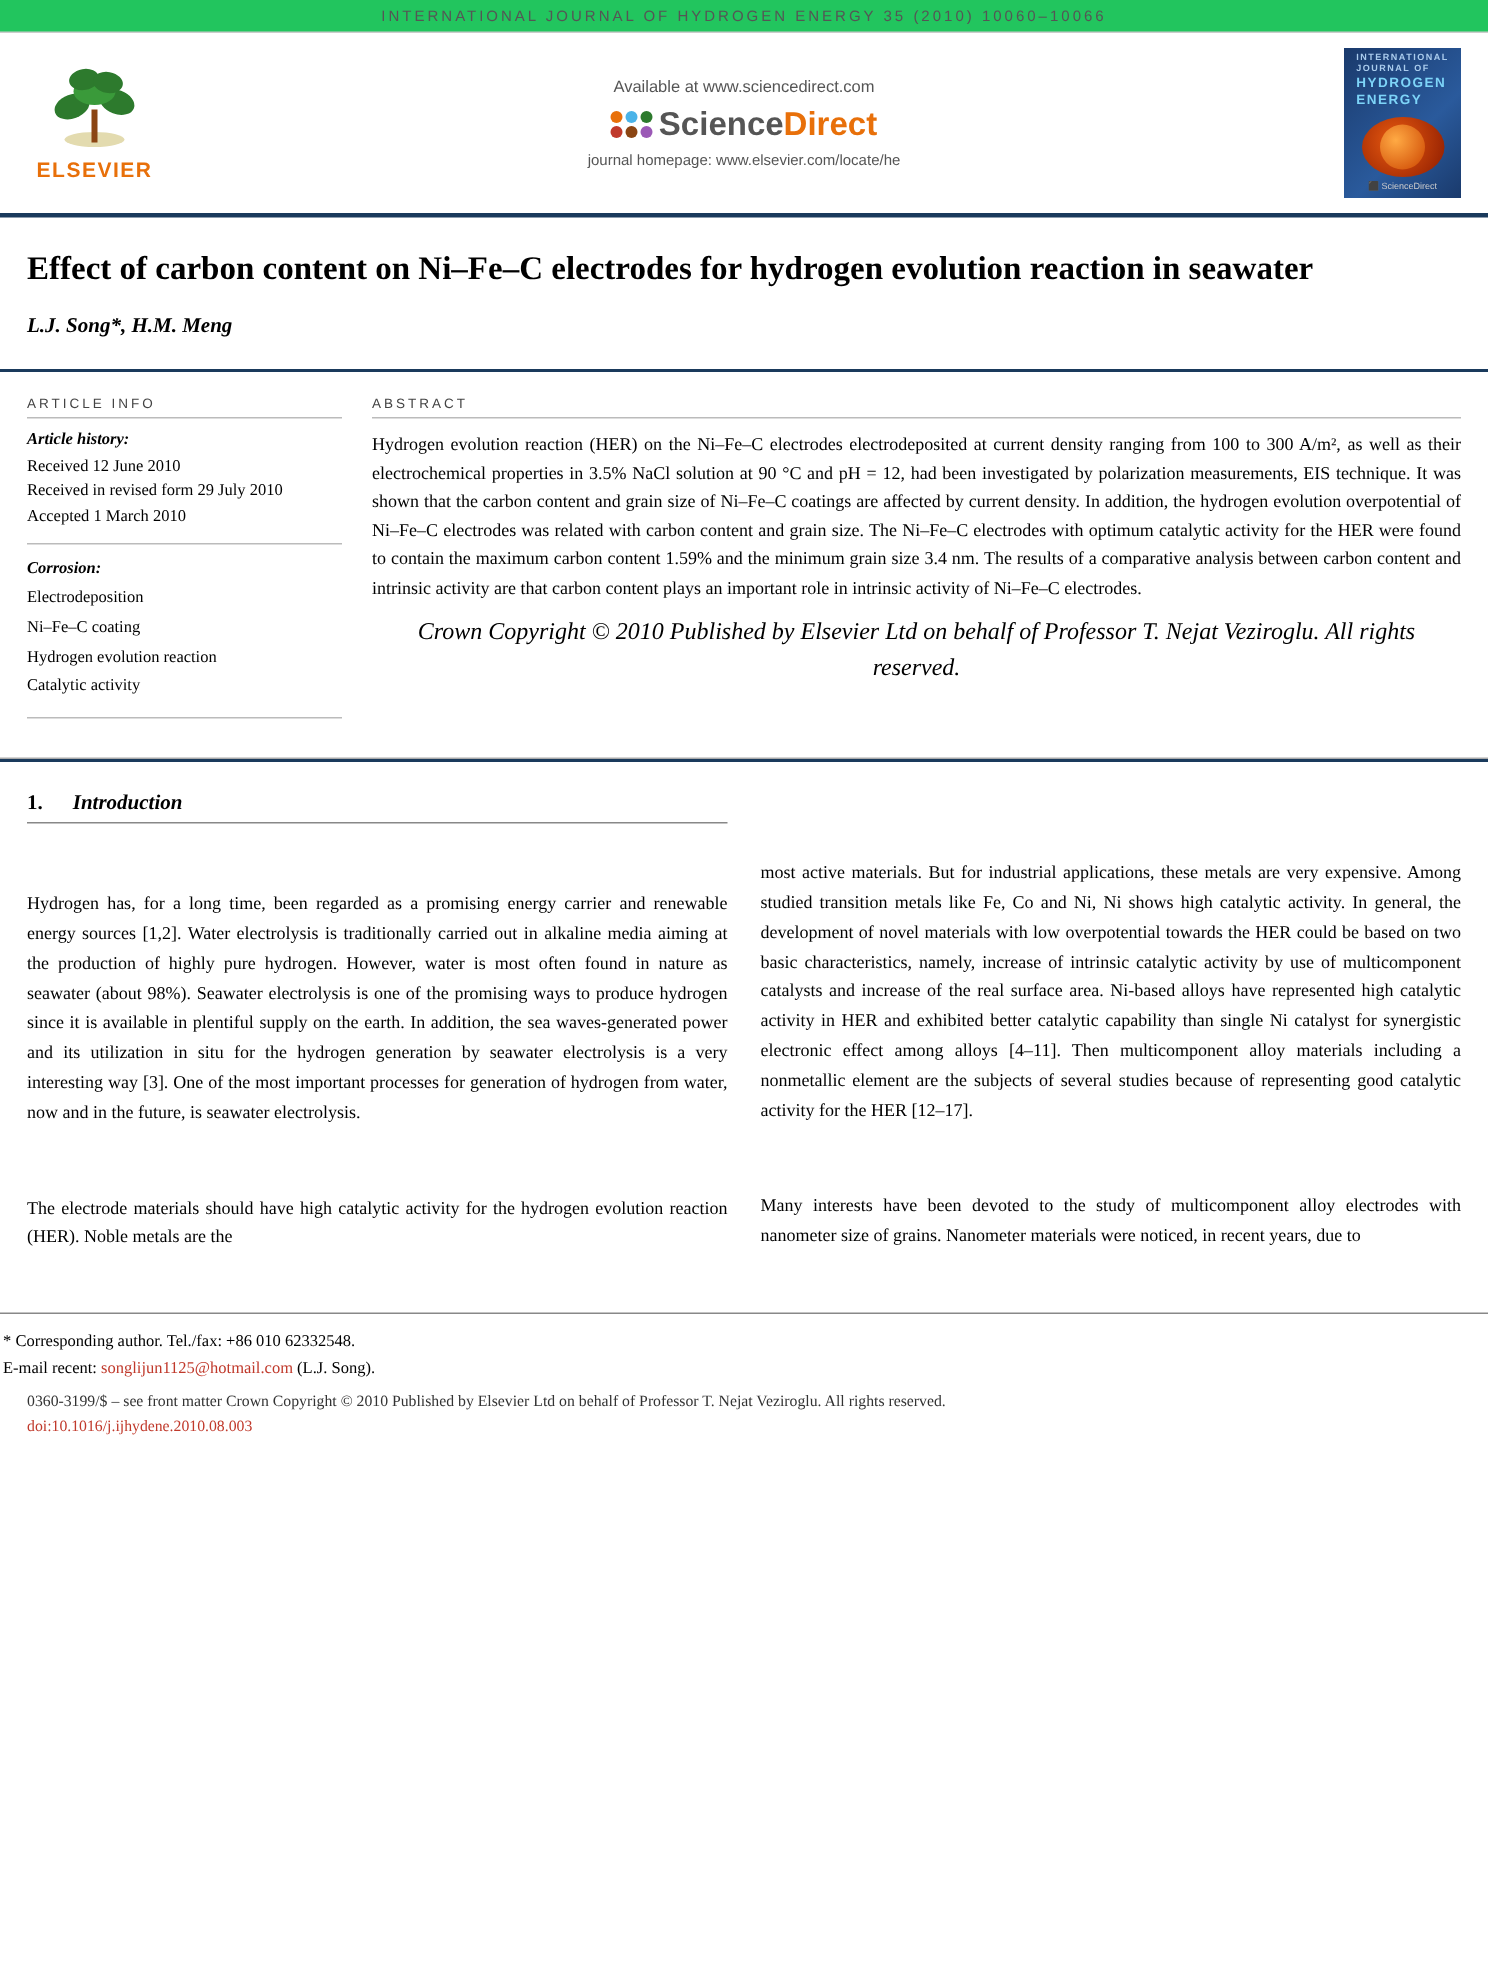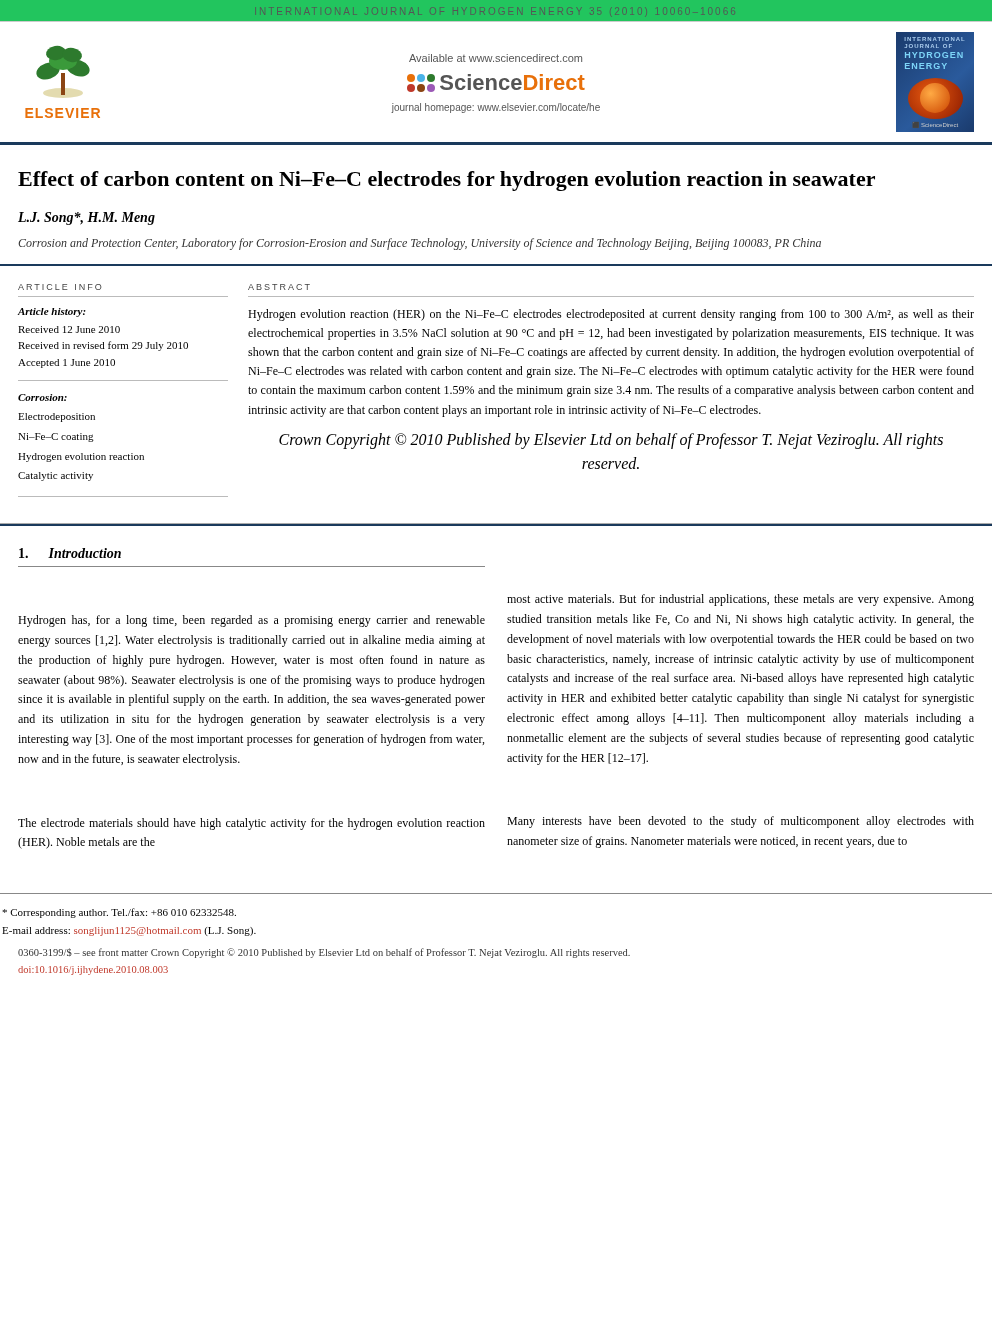--- a/index.html
+++ b/index.html
@@ -375,32 +375,31 @@
   </div>
 </div>
 
 <div class="paper-title-section">
   <div class="paper-main-title">Effect of carbon content on Ni–Fe–C electrodes for hydrogen evolution reaction in seawater</div>
 
   <div class="paper-authors">
     <span class="author-name">L.J. Song*, H.M. Meng</span>
   </div>
 
-  <div class="paper-affiliation">Corrosion and Protection Center, Laboratory for Corrosion-Erosion and Surface Technology, University of Science and Technology Beijing, Beijing 100083, PR China</div>
 </div>
 
 <div class="article-columns">
 
   <div class="article-info-col">
     <div class="col-header">Article Info</div>
 
     <div class="info-section-title">Article history:</div>
     <div class="info-line">Received 12 June 2010</div>
     <div class="info-line">Received in revised form 29 July 2010</div>
-    <div class="info-line">Accepted 1 June 2010</div>
+    <div class="info-line">Accepted 1 March 2010</div>
 
     <hr class="info-divider">
 
     <div class="info-section-title">Corrosion:</div>
     <div class="keywords-list">
       <div>Electrodeposition</div>
       <div>Ni–Fe–C coating</div>
       <div>Hydrogen evolution reaction</div>
       <div>Catalytic activity</div>
     </div>
@@ -446,21 +445,21 @@
       </div>
     </div>
   </div>
 </div>
 
 <div class="footer-section">
   <div class="footnote">
     <span>* Corresponding author. Tel./fax: +86 010 62332548.</span>
   </div>
   <div class="footnote">
-    <span>E-mail address: </span><span class="footnote-link">songlijun1125@hotmail.com</span><span> (L.J. Song).</span>
+    <span>E-mail recent: </span><span class="footnote-link">songlijun1125@hotmail.com</span><span> (L.J. Song).</span>
   </div>
 </div>
 
 <div class="footer-bar">
   <div>0360-3199/$ – see front matter Crown Copyright © 2010 Published by Elsevier Ltd on behalf of Professor T. Nejat Veziroglu. All rights reserved.</div>
   <div>
     <span class="footer-doi">doi:10.1016/j.ijhydene.2010.08.003</span>
   </div>
 </div>
 

